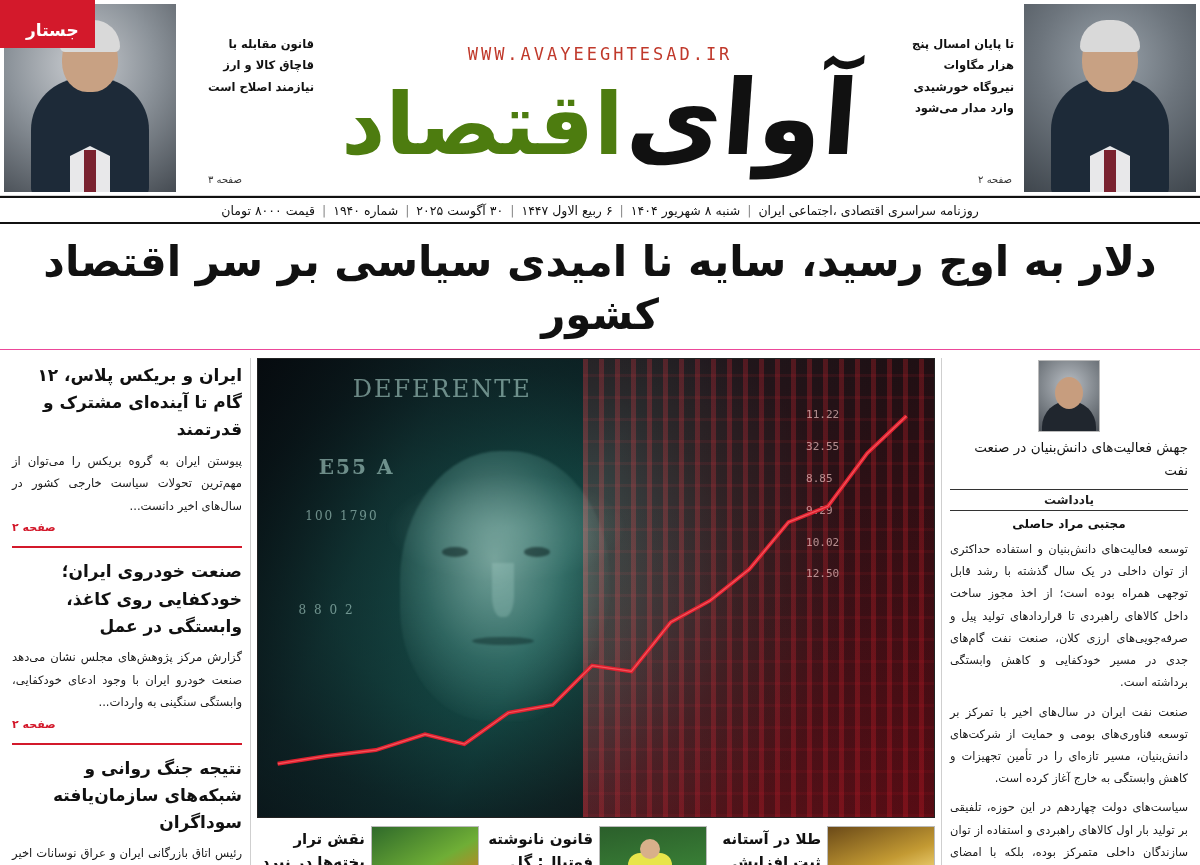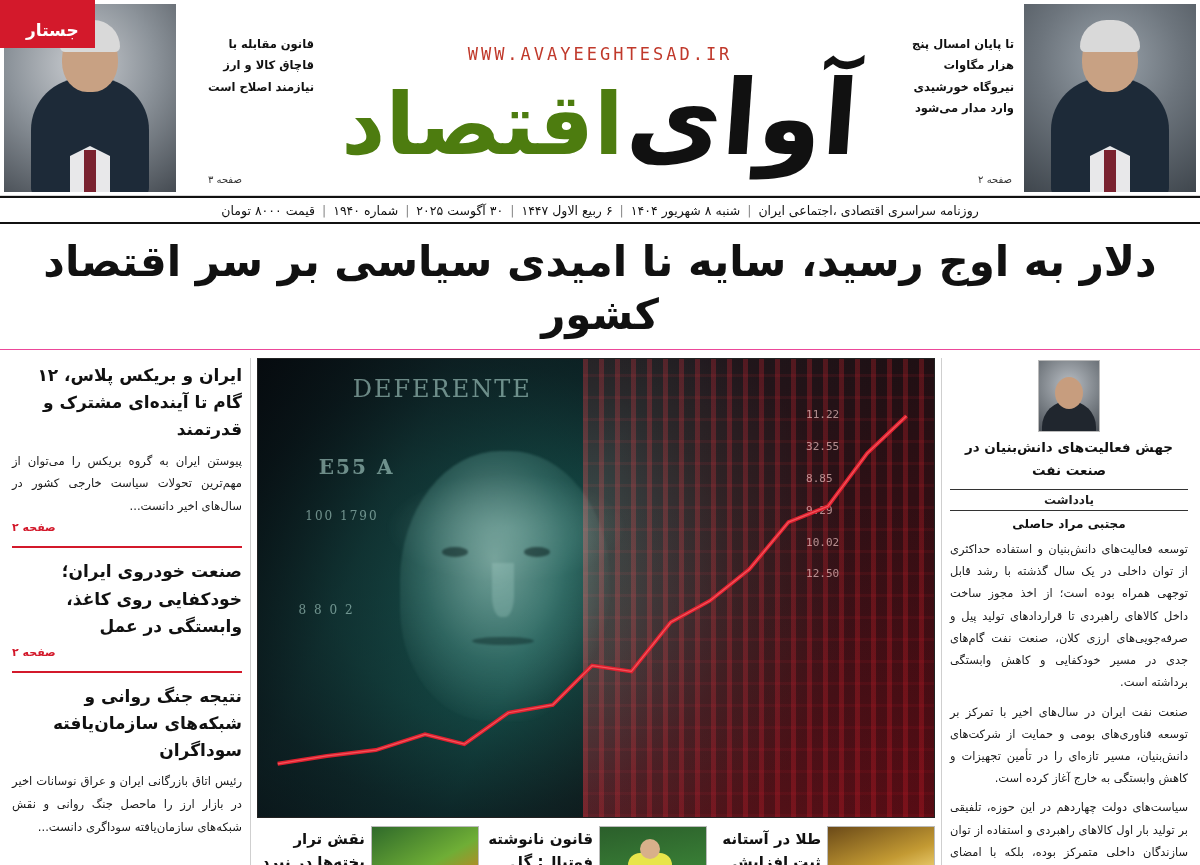--- a/index.html
+++ b/index.html
@@ -167,21 +167,21 @@
   }
   .author-photo .ah {
     position:absolute; left:50%; top:16px; transform:translateX(-50%);
     width:28px; height:32px; border-radius:50%; background:#c79d7e;
   }
   .author-photo .ab {
     position:absolute; left:50%; bottom:-4px; transform:translateX(-50%);
     width:54px; height:34px; border-radius:26px 26px 0 0; background:#20262e;
   }
   .author-name {
-    font-size: 13.5px; font-weight: bold; color:#111; line-height:1.7;
+    font-size: 13.5px; font-weight: normal; color:#111; line-height:1.7;text-align:right;
   }
   .author-tag {
     margin: 7px 0 6px 0;
     border-top: 1px solid #333; border-bottom: 1px solid #333;
     font-size: 12px; color:#222; padding: 3px 0; font-weight:bold;
   }
   .author-byline {
     font-size: 12px; color:#111; text-align:center; margin-bottom: 7px; font-weight:bold;
   }
   .article-text {
@@ -442,20 +442,21 @@
 
       <div class="news-item">
         <div class="news-title">ایران و بریکس پلاس، ۱۲ گام تا آینده‌ای مشترک و قدرتمند</div>
         <div class="news-sum">پیوستن ایران به گروه بریکس را می‌توان از مهم‌ترین تحولات سیاست خارجی کشور در سال‌های اخیر دانست...</div>
         <div class="news-page">صفحه ۲</div>
       </div>
       <hr class="hr-red">
 
       <div class="news-item">
         <div class="news-title">صنعت خودروی ایران؛ خودکفایی روی کاغذ، وابستگی در عمل</div>
+        <div class="news-sum">گزارش مرکز پژوهش‌های مجلس نشان می‌دهد صنعت خودرو ایران با وجود ادعای خودکفایی، وابستگی سنگینی به واردات...</div>
         <div class="news-page">صفحه ۲</div>
       </div>
       <hr class="hr-red">
 
       <div class="news-item">
         <div class="news-title">نتیجه جنگ روانی و شبکه‌های سازمان‌یافته سوداگران</div>
         <div class="news-sum">رئیس اتاق بازرگانی ایران و عراق نوسانات اخیر در بازار ارز را ماحصل جنگ روانی و نقش شبکه‌های سازمان‌یافته سوداگری دانست...</div>
 
       </div>
 

